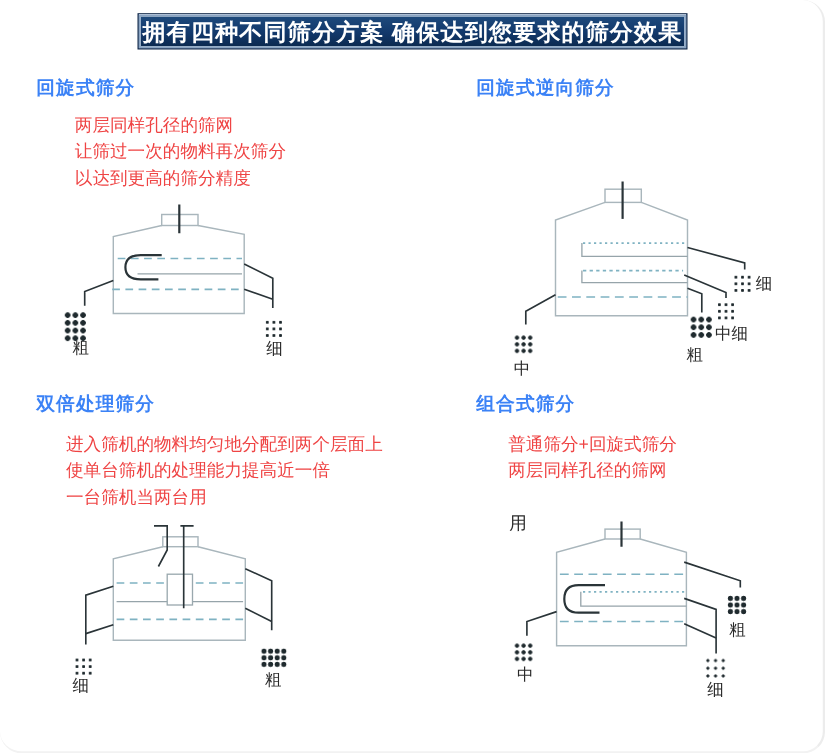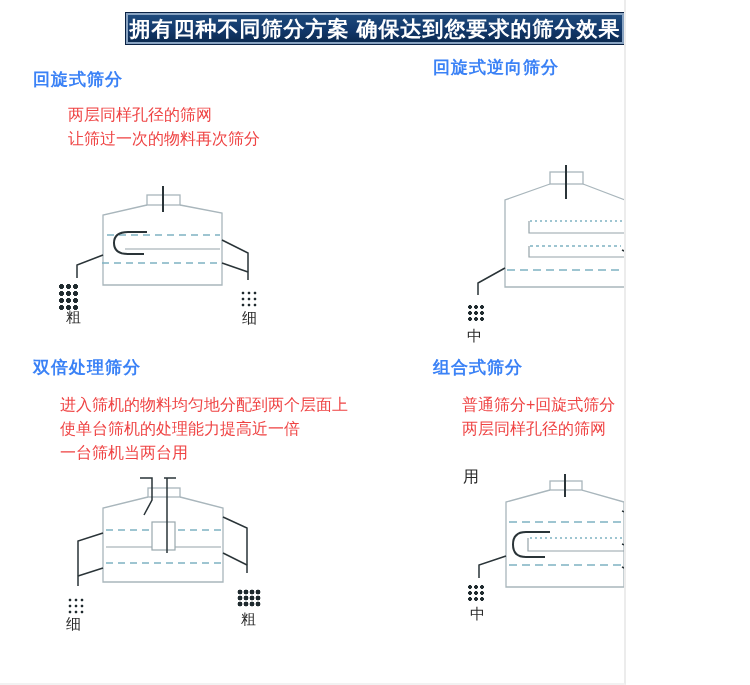--- a/index.html
+++ b/index.html
@@ -1,20 +1,20 @@
 <!DOCTYPE html>
 <html><head>
 <meta charset="utf-8">
 <style>
   * { margin:0; padding:0; box-sizing:border-box; }
   html,body { background:#fff; }
   .page {
-    position:relative; width:626px; height:685px; background:#fff;
+    position:relative; width:750px; height:685px; background:#fff;
     font-family:"Liberation Sans", sans-serif; overflow:hidden;
-    border-right:2px solid #ececec; border-bottom:2px solid #f2f2f2;
+    border-right:2px solid #ececec; border-bottom:2px solid #f2f2f2;border-radius:20px;
   }
   .banner {
     position:absolute; left:126px; top:13px; width:498px; height:31px;
     background:linear-gradient(#1e4a7c, #12386b 55%, #0c2a50);
     border:2px solid #8aa4c2; box-shadow:0 0 0 1px #0a2244;
     color:#fff; font-size:21px; font-weight:bold; letter-spacing:1px;
     display:flex; align-items:center; justify-content:center; white-space:nowrap;
   }
   .sec-title {
     position:absolute; font-size:17px; font-weight:bold; color:#3b82f6;
@@ -56,20 +56,21 @@
   </svg>
 
   <div class="banner">
     <span>拥有四种不同筛分方案 确保达到您要求的筛分效果</span>
   </div>
 
   <h3 class="sec-title" style="left:33px; top:68px;">回旋式筛分</h3>
   <div class="desc" style="left:68px; top:103px;">
     <p>两层同样孔径的筛网</p>
     <p>让筛过一次的物料再次筛分</p>
+    <p>以达到更高的筛分精度</p>
   </div>
 
   <svg class="diagram-svg" style="left:40px; top:180px;" width="300" height="170">
 
     <path class="outline" d="M107 25 L63 35 L63 105 L182 105 L182 33 L140 25"></path>
     <rect class="inlet" x="107" y="15" width="33" height="10"></rect>
 
     <path class="flow-bold" d="M123 6 L123 32" marker-end="url(#ah)"></path>
 
     <path class="tealdash" stroke-dasharray="7 5" d="M67 55 H180"></path>
@@ -81,21 +82,21 @@
     <path class="flow" d="M182 60 L208 73 L208 100" marker-end="url(#ah)"></path>
     <path class="flow" d="M182 83 L208 92"></path>
 
     <path class="flow" d="M63 75 L37 85 L37 98" marker-end="url(#ah)"></path>
   </svg>
   <div class="dots" style="left:58px; top:283px; width:21px; height:28px; --p:7px; --r:2.2px;"></div>
   <div class="dots" style="left:240px; top:290px; width:18px; height:18px; --p:6px; --r:1.1px;"></div>
   <span class="mlabel" style="left:66px; top:310px;">粗</span>
   <span class="mlabel" style="left:242px; top:311px;">细</span>
 
-  <h3 class="sec-title" style="left:433px; top:56px;">回旋式逆向筛分</h3>
+  <h3 class="sec-title" style="left:433px; top:68px;">回旋式逆向筛分</h3>
 
   <svg class="diagram-svg" style="left:435px; top:165px;" width="315" height="190">
     <path class="outline" d="M115 19 L70 35 L70 122 L190 122 L190 35 L148 19"></path>
     <rect class="inlet" x="115" y="7" width="33" height="12"></rect>
     <path class="flow-bold" d="M131 0 L131 34" marker-end="url(#ah)"></path>
 
     <path class="tealdash" stroke-dasharray="2 3" d="M95 56 H188"></path>
     <path class="deckline" d="M94 56 L94 68 L190 68"></path>
 
     <path class="tealdash" stroke-dasharray="3 3" d="M95 81 H186"></path>

